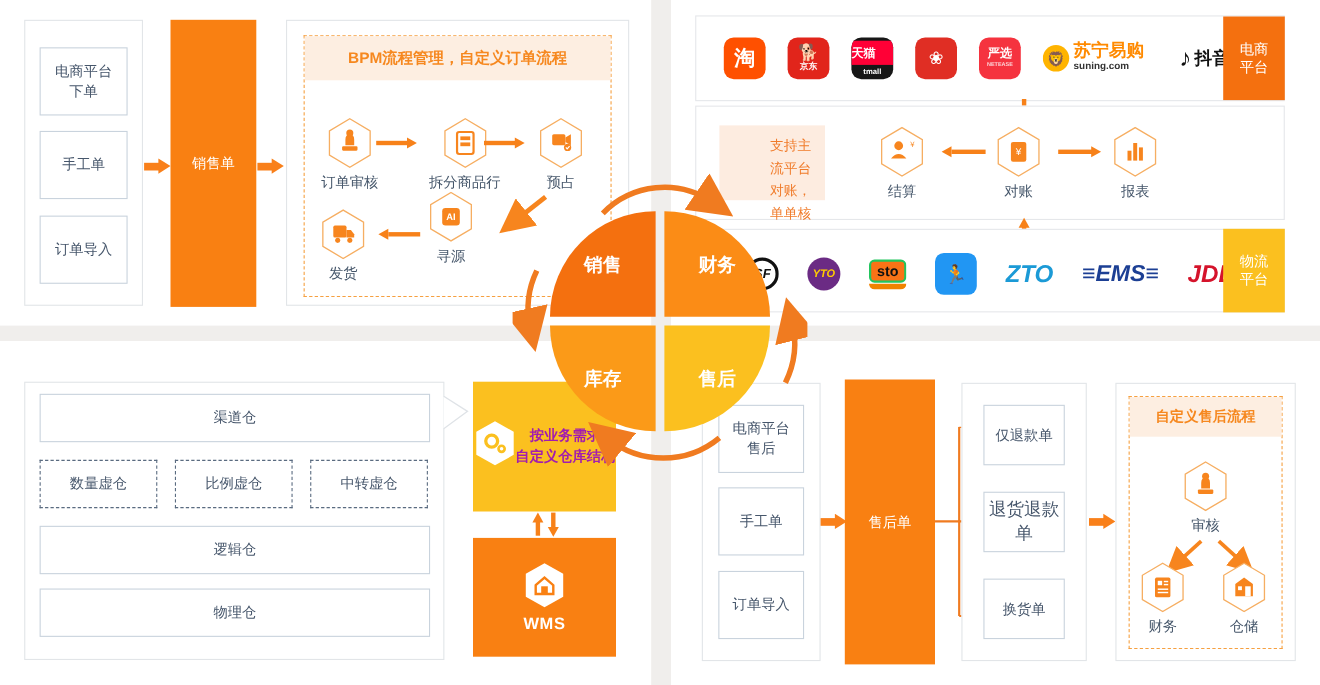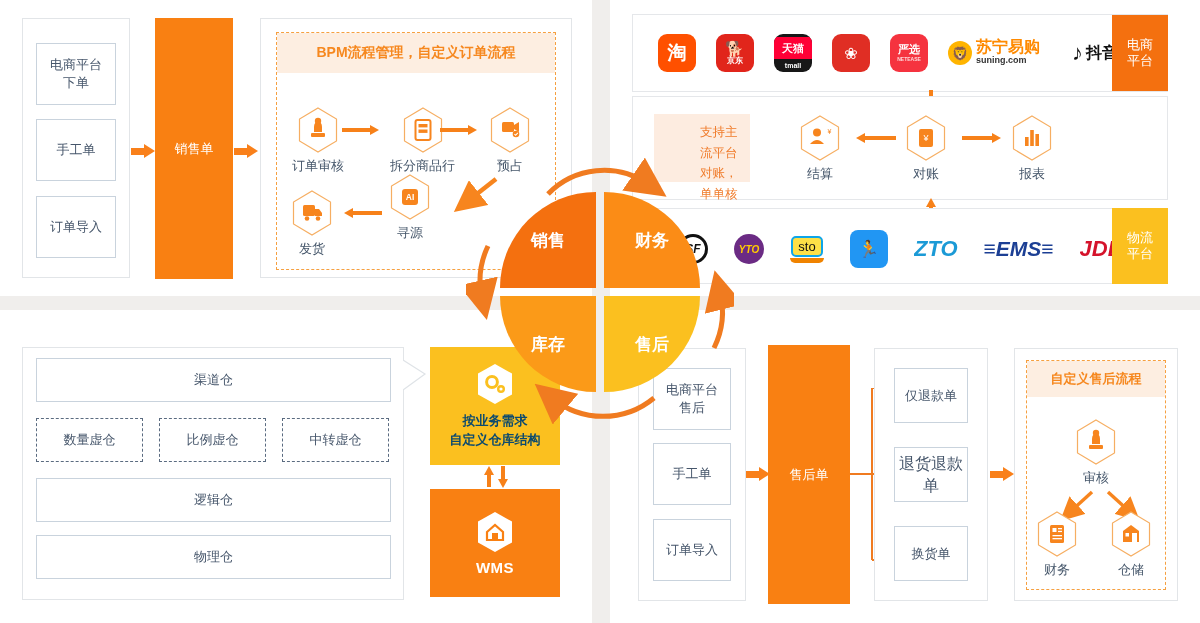--- a/index.html
+++ b/index.html
@@ -212,21 +212,21 @@
 
 <div class="obox" style="position:absolute;left:632px;top:14px;width:536px;height:78px;background:#fff;border:1px solid #e5e7ea;"></div>
 
 <div class="logorow" style="left:658px;top:34px;gap:20px;">
   <div class="logo" style="background:#ff5000;font-size:19px;">淘</div>
   <div class="logo" style="background:#e1251b;flex-direction:column;font-size:9px;line-height:1;">
     <span style="font-size:15px;">🐕</span>
       <span style="font-size:8px;margin-top:1px;">京东</span>
   </div>
   <div class="logo" style="background:#171717;flex-direction:column;">
-    <span style="background:#ff0036;color:#fff;font-size:11px;width:100%;text-align:center;padding:4px 0 3px;">天猫</span>
+    <span style="background:#ff0036;color:#fff;font-size:11px;width:100%;padding:4px 0 3px;">天猫</span>
     <span style="font-size:7px;color:#fff;padding-top:3px;">tmall</span>
   </div>
   <div class="logo" style="background:#e02e24;font-size:16px;">❀</div>
   <div class="logo" style="background:#f5333f;flex-direction:column;font-size:11px;line-height:1;">
     <span>严选</span>
       <span style="font-size:5px;margin-top:2px;opacity:.8;">NETEASE</span>
   </div>
   <div class="logo" style="background:transparent;width:auto;">
     <span style="background:#ffb400;border-radius:50%;width:24px;height:24px;display:flex;align-items:center;justify-content:center;font-size:13px;">🦁</span>
     <span style="display:flex;flex-direction:column;margin-left:4px;">
@@ -305,21 +305,21 @@
 </div>
 
 <div class="obox" style="position:absolute;left:632px;top:208px;width:536px;height:76px;background:#fff;border:1px solid #e5e7ea;"></div>
 
 <div class="logorow" style="left:678px;top:230px;gap:26px;align-items:center;">
   <div class="logo" style="background:transparent;width:auto;">
     <span style="border:3px solid #111;border-radius:50%;width:30px;height:30px;display:flex;align-items:center;justify-content:center;color:#111;font-size:12px;font-weight:bold;font-style:italic;">SF</span>
   </div>
   <div class="logo" style="background:#6b2b84;border-radius:50%;width:30px;height:30px;font-size:10px;font-style:italic;color:#ffcc00;">YTO</div>
   <div class="logo" style="background:transparent;width:auto;flex-direction:column;">
-    <span style="background:#fde047;border:2px solid #0ea5e9;border-radius:5px;padding:1px 5px;color:#111;font-size:13px;font-weight:normal;">sto</span>
+    <span style="background:#f97316;border:2px solid #22c55e;border-radius:5px;padding:1px 5px;color:#111;font-size:13px;font-weight:bold;">sto</span>
     <span style="width:34px;height:5px;background:#f08300;border-radius:0 0 5px 5px;margin-top:1px;"></span>
   </div>
   <div class="logo" style="background:#2196f3;border-radius:8px;font-size:17px;">🏃</div>
   <div class="logo" style="background:transparent;width:auto;color:#1b9ad6;font-size:22px;font-style:italic;font-weight:bold;">ZTO</div>
   <div class="logo" style="background:transparent;width:auto;color:#1c3f94;font-size:21px;font-style:italic;font-weight:bold;">≡EMS≡</div>
   <div class="logo" style="background:transparent;width:auto;color:#d5132b;font-size:22px;font-style:italic;font-weight:bold;">JDL</div>
 </div>
 
 <div class="badge" style="left:1112px;top:208px;width:56px;height:76px;background:#fbc01f;flex-direction:column;">
   <span>物流</span>
@@ -344,21 +344,21 @@
   <span>逻辑仓</span>
 </div>
 <div class="obox" style="position:absolute;left:36px;top:535px;width:355px;height:44px;justify-content:center;">
   <span>物理仓</span>
 </div>
 
 <svg class="connector" style="left:403px;top:360px;" width="26" height="32">
   <polyline points="0,0 22,14 0,30" fill="#fff" stroke="#dfe3e7" stroke-width="1.2"></polyline>
 </svg>
 
-<div style="position:absolute;left:430px;top:347px;width:130px;height:118px;background:#fbc01f;display:flex;flex-direction:column;align-items:center;justify-content:center;color:#0c4a6e;">
+<div style="position:absolute;left:430px;top:347px;width:130px;height:118px;background:#fbc01f;display:flex;flex-direction:row;align-items:center;justify-content:center;color:#a21caf;font-family:Liberation Mono, monospace;">
   <div class="hex" style="width:38px;height:42px;margin-bottom:6px;">
     <svg width="38" height="42" viewBox="0 0 38 42">
       <polygon points="19,1 36,10.5 36,31.5 19,41 2,31.5 2,10.5" fill="#fff"></polygon>
       <circle cx="16" cy="19" r="5.4" fill="none" stroke="#fbc01f" stroke-width="3"></circle>
       <circle cx="25" cy="26" r="2.8" fill="none" stroke="#fbc01f" stroke-width="2.4"></circle>
     </svg>
   </div>
   <div style="font-size:13px;font-weight:bold;line-height:1.5;text-align:center;">
     <div>按业务需求</div>
     <div>自定义仓库结构</div>

